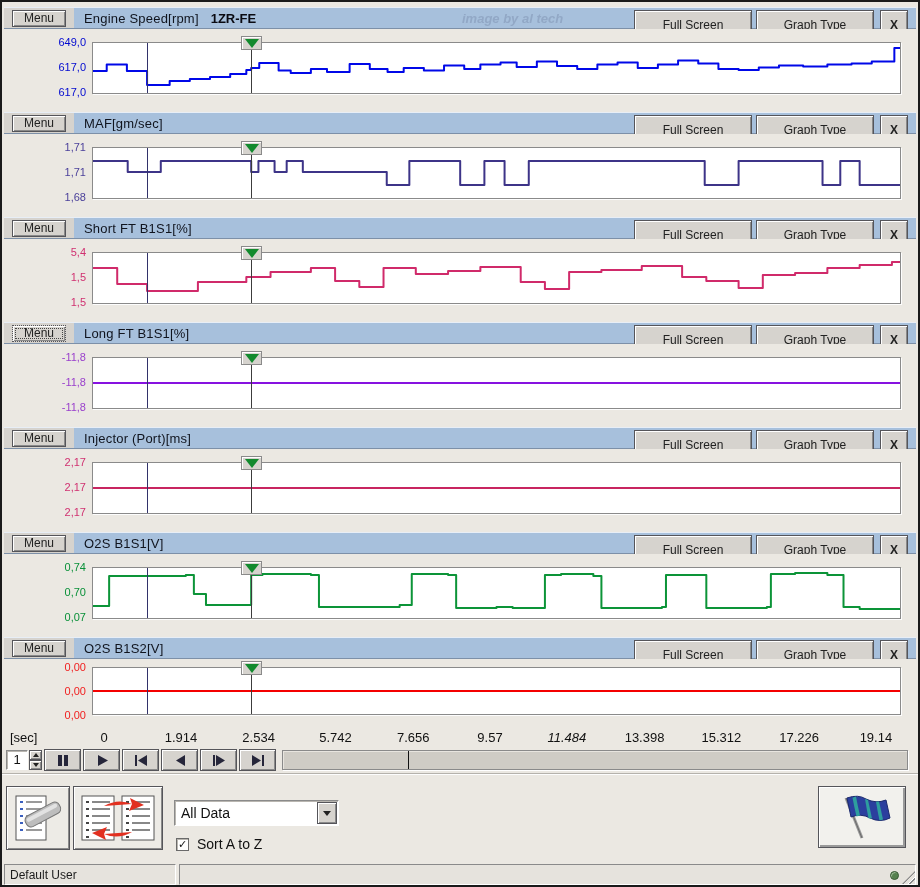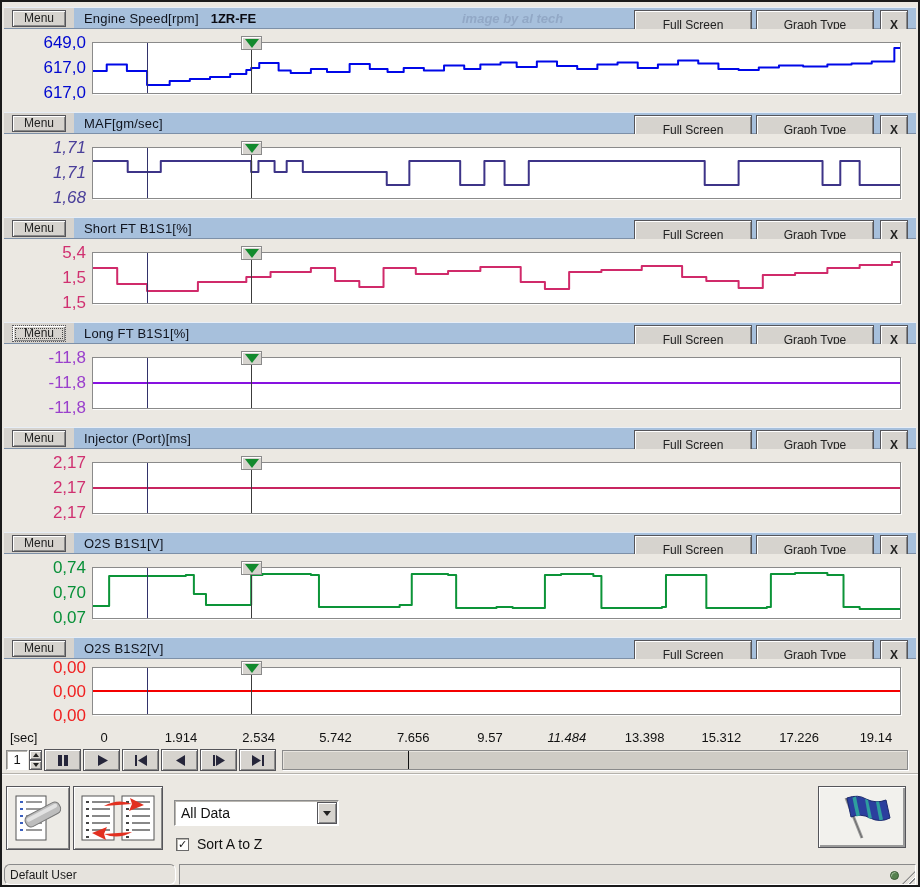--- a/index.html
+++ b/index.html
@@ -52,24 +52,24 @@
     background:var(--chart-bg,#fff); border:1px solid #8a8a8a;
     box-shadow: 1px 1px 0 #fdfdfd;
   }
   .panel.last .chart { top:8px; height:48px; }
   .wave { position:absolute; left:0; top:0; width:100%; height:100%; display:block; }
   .line { fill:none; stroke-width:2px; vector-effect:non-scaling-stroke; stroke-linejoin:round; }
   .pnl0 .line{stroke:var(--line0);} .pnl1 .line{stroke:var(--line1);}
   .pnl2 .line{stroke:var(--line2);} .pnl3 .line{stroke:var(--line3);}
   .pnl4 .line{stroke:var(--line4);} .pnl5 .line{stroke:var(--line5);}
   .pnl6 .line{stroke:var(--line6);}
-  .axis-val { position:absolute; width:82px; text-align:right; font-size:17px; line-height:13px; }
+  .axis-val { position:absolute; width:82px; text-align:right; font-size:11px; line-height:13px; }
   .a0{top:7px;} .a1{top:32px;} .a2{top:57px;}
   .panel.last .a0{top:2px;} .panel.last .a1{top:26px;} .panel.last .a2{top:50px;}
-  .pnl0 .axis-val{color:var(--lab0);} .pnl1 .axis-val{color:var(--lab1);font-style:italic;}
+  .pnl0 .axis-val{color:var(--lab0);} .pnl1 .axis-val{color:var(--lab1);}
   .pnl2 .axis-val{color:var(--lab2);} .pnl3 .axis-val{color:var(--lab3);}
   .pnl4 .axis-val{color:var(--lab4);} .pnl5 .axis-val{color:var(--lab5);}
   .pnl6 .axis-val{color:var(--lab6);}
   .cursor1 { position:absolute; left:6.73%; top:0; bottom:0; width:1px;
     background:var(--cursor-navy,#32326a); }
   .cursor2 { position:absolute; left:19.6%; top:0; bottom:0; width:1px;
     background:var(--cursor-dark,#3c3c3c); }
   .cursor-marker { position:absolute; left:calc(19.6% - 10px); top:-7px;
     width:21px; height:14px; background:var(--button-face,#d6d3ce);
     border:1px solid #8a8a8a; box-shadow: inset 1px 1px 0 #fff;
@@ -119,21 +119,21 @@
   .cb-box { width:13px; height:13px; background:#fff; border:1px solid #6a6a6a;
     box-shadow: inset 1px 1px 0 #b9b6b0; font-size:11px; font-weight:bold;
     line-height:11px; text-align:center; color:#111; }
   .cb-label { margin-left:8px; font-size:14px; color:#111; }
   
   .statusbar { display:flex; gap:3px; margin:2px 2px 0 2px; height:21px; }
   .status-seg { background:#e6e3dd; border:1px solid #8a8a8a;
     border-bottom-color:#fff; border-right-color:#fff;
     font-size:12px; color:#1c1c1c; padding:3px 5px; white-space:nowrap; overflow:hidden; }
   .seg-time { width:648px; font-weight:bold; }
-  .seg-user { width:172px;border-radius:6px; }
+  .seg-user { width:172px; }
   .seg-ind { flex:1; position:relative; }
   .status-dot { position:absolute; right:16px; top:6px; width:9px; height:9px;
     border-radius:50%; background:#55804e; border:1px solid #3a5a36;
     box-shadow: inset 1px 1px 0 #9ab894; }
   .grip { position:absolute; right:0; bottom:0; width:13px; height:13px;
     background:
       linear-gradient(135deg, transparent 49%, transparent 50%),
       repeating-linear-gradient(135deg, transparent 0 3px, #fff 3px 4px, #8a8a8a 4px 5px);
     clip-path:polygon(100% 0, 100% 100%, 0 100%); }
 </style>

